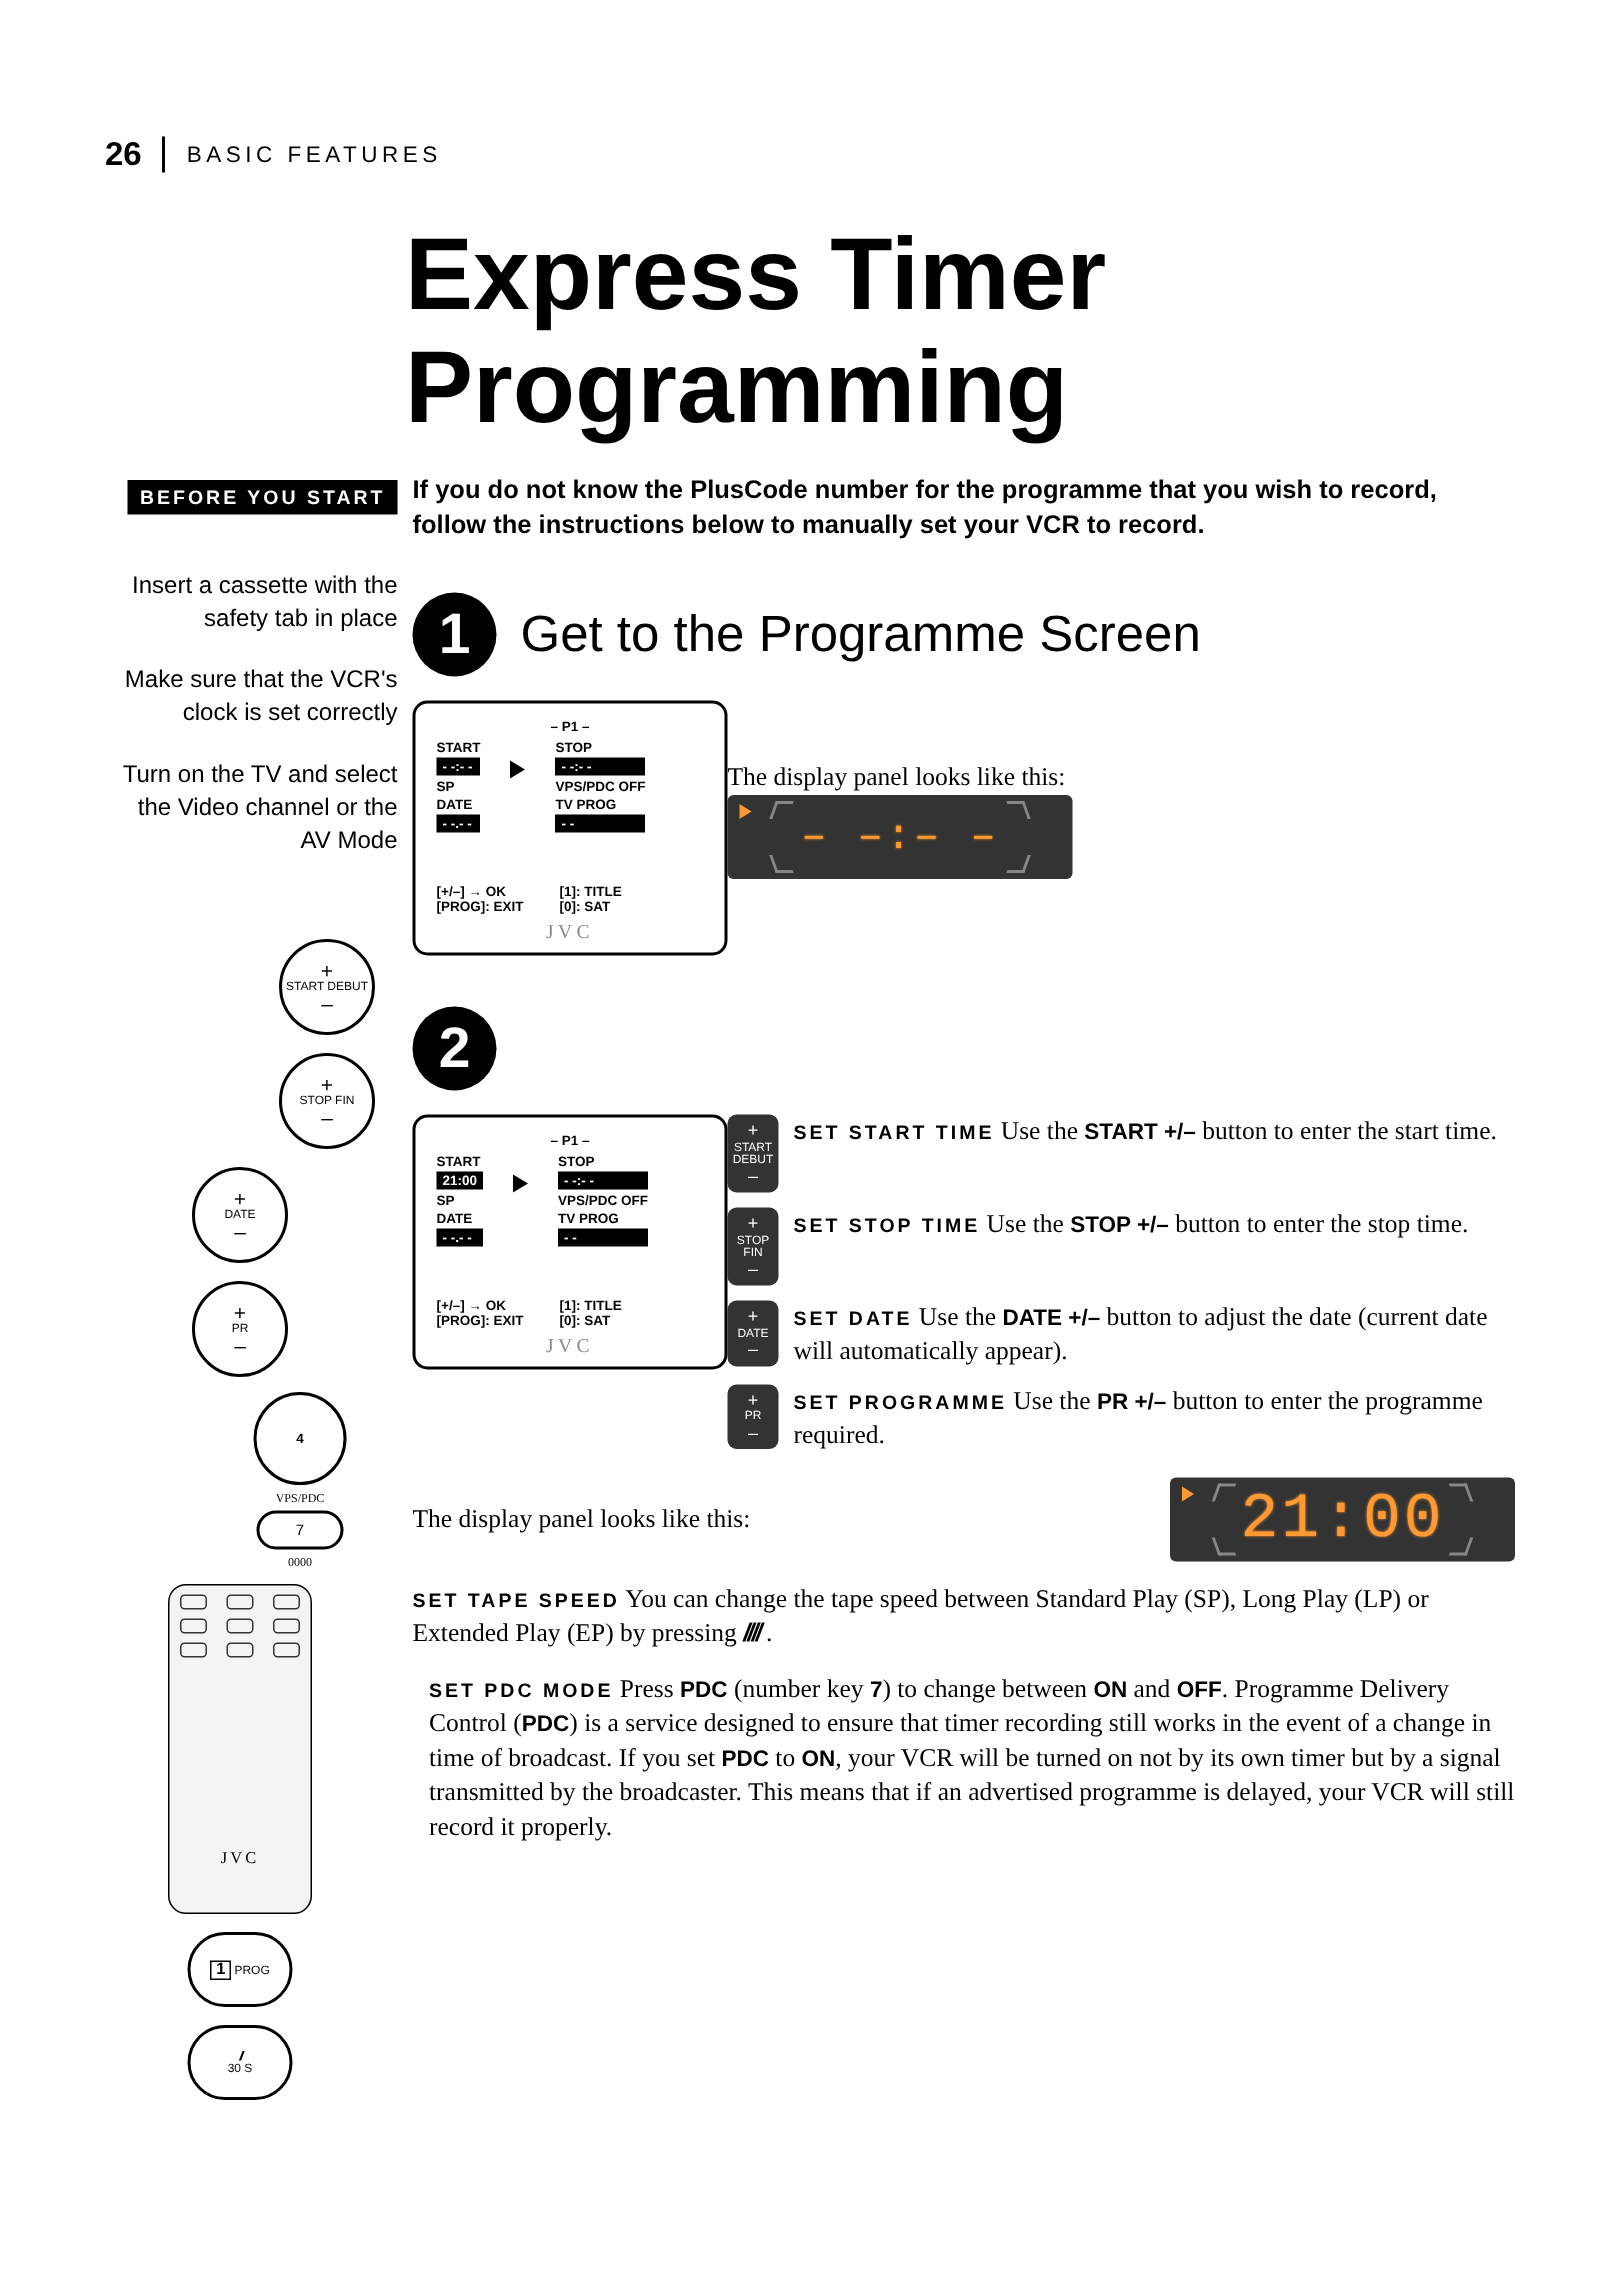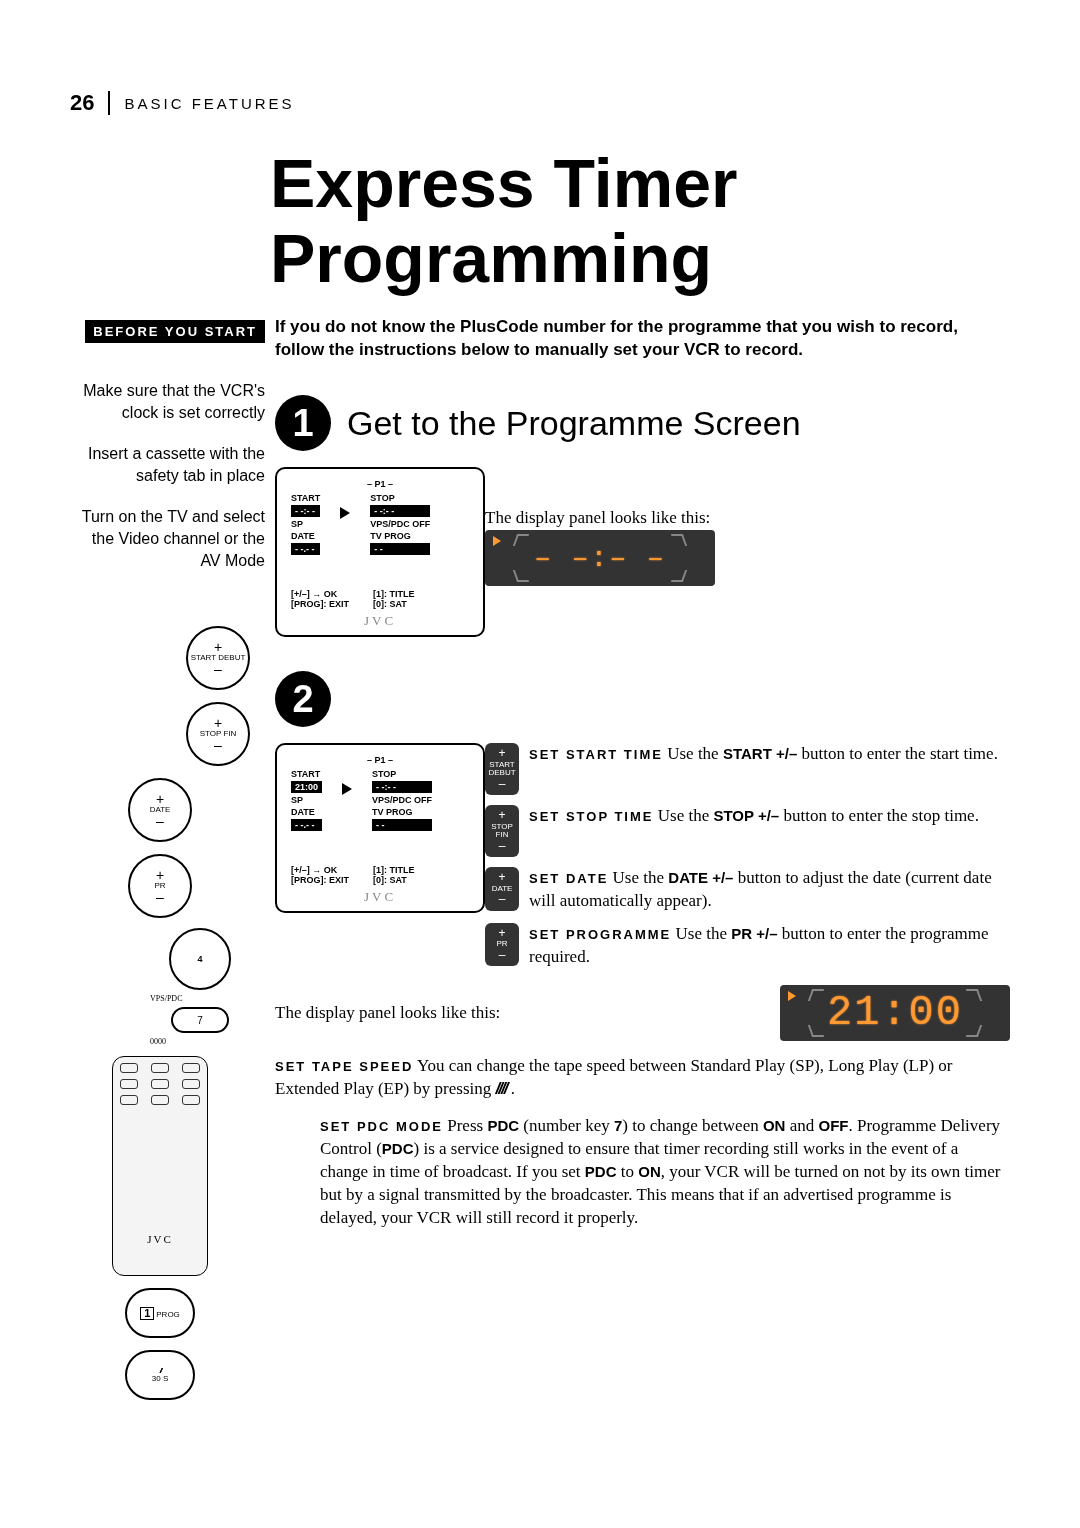--- a/index.html
+++ b/index.html
@@ -38,21 +38,21 @@
   .dispwrap { display:flex; align-items:center; gap:16px; margin-top:6px;}
   .remote-area { position:absolute; left:70px; top:620px; width:180px; }
   .knob { width:64px; height:64px; border:2px solid #000; border-radius:50%; display:flex; flex-direction:column; align-items:center; justify-content:center; font-family:Arial,sans-serif; font-size:8px; line-height:1; margin:6px auto;}
   .knob .p { font-size:14px; }
   .remote { width:96px; height:220px; border:1.5px solid #000; border-radius:12px; margin:10px auto 0 auto; background:#f4f4f4; position:relative; }
   .btnrow { display:flex; justify-content:space-around; margin-top:6px; }
   .rbtn { width:18px; height:10px; border:1px solid #333; border-radius:3px; }
   .knob2 { width:62px; height:62px; border:2px solid #000; border-radius:50%; margin:4px auto; display:flex; align-items:center; justify-content:center; font-family:Arial,sans-serif; font-size:9px; font-weight:bold;}
   .oval { width:58px; height:26px; border:2px solid #000; border-radius:16px; margin:4px auto; display:flex; align-items:center; justify-content:center; font-family:Arial,sans-serif; font-size:10px;}
   .arrow-r { display:inline-block; width:0;height:0;border-top:6px solid transparent;border-bottom:6px solid transparent;border-left:10px solid #000; vertical-align:middle;}
-  .tiny { font-size:8px; }
+  .tiny { font-size:8px; text-align:center; }
   .tvhdr { text-align:center; font-weight:bold; margin-bottom:4px; }
   .corn { position:absolute; width:12px; height:12px; }
   .disp .tl { top:4px; left:30px; border-top:2px solid #888; border-left:2px solid #888; transform:skew(-20deg);}
   .disp .tr { top:4px; right:30px; border-top:2px solid #888; border-right:2px solid #888; transform:skew(20deg);}
   .disp .bl { bottom:4px; left:30px; border-bottom:2px solid #888; border-left:2px solid #888; transform:skew(20deg);}
   .disp .br { bottom:4px; right:30px; border-bottom:2px solid #888; border-right:2px solid #888; transform:skew(-20deg);}
   .recicon { position:absolute; top:6px; left:8px; width:0;height:0;border-top:5px solid transparent;border-bottom:5px solid transparent;border-left:8px solid #f93;}
   .stripes { display:inline-block; font-family:Arial,sans-serif; font-weight:bold; font-style:italic; letter-spacing:-2px;}
   .numkey { display:inline-block; border:1px solid #000; padding:0 3px; font-family:Arial,sans-serif; font-size:11px; font-weight:bold; margin-right:2px;}
 </style>
@@ -68,22 +68,22 @@
 <h1 class="title">Express Timer Programming</h1>
 
 <div class="intro-row">
   <div class="intro-left">
     <span class="bysbox">BEFORE YOU START</span>
   </div>
   <div class="intro-right">If you do not know the PlusCode number for the programme that you wish to record, follow the instructions below to manually set your VCR to record.</div>
 </div>
 
 <div class="sidebar">
+  <p>Insert a cassette with the safety tab in place</p>
   <p>Make sure that the VCR's clock is set correctly</p>
-  <p>Insert a cassette with the safety tab in place</p>
   <p>Turn on the TV and select the Video channel or the AV Mode</p>
 </div>
 
 <div class="remote-area">
   <div style="display:flex; gap:4px; justify-content:flex-end;">
     <div style="display:flex; flex-direction:column;">
       <div class="knob">
           <span class="p">+</span>
           <span>START
 DEBUT</span>
@@ -268,16 +268,16 @@
         <span class="corn bl"></span>
         <span class="corn br"></span>
       <span class="seg">21:00</span>
     </div>
   </div>
 
   <p class="para" style="margin-left:75px;">
     <span class="blabel">SET TAPE SPEED</span><span>  You can change the tape speed between Standard Play (SP), Long Play (LP) or Extended Play (EP) by pressing </span><span class="stripes">////</span><span> .</span>
   </p>
 
-  <p class="para" style="margin-left:120px;">
+  <p class="para" style="margin-left:86px;">
     <span class="blabel">SET PDC MODE</span><span>  Press </span><span class="smallbold">PDC</span><span> (number key </span><span class="smallbold">7</span><span>) to change between </span><span class="smallbold">ON</span><span> and </span><span class="smallbold">OFF</span><span>. Programme Delivery Control (</span><span class="smallbold">PDC</span><span>) is a service designed to ensure that timer recording still works in the event of a change in time of broadcast. If you set </span><span class="smallbold">PDC</span><span> to </span><span class="smallbold">ON</span><span>, your VCR will be turned on not by its own timer but by a signal transmitted by the broadcaster. This means that if an advertised programme is delayed, your VCR will still record it properly.</span>
   </p>
 </div>
 
 </body></html>

